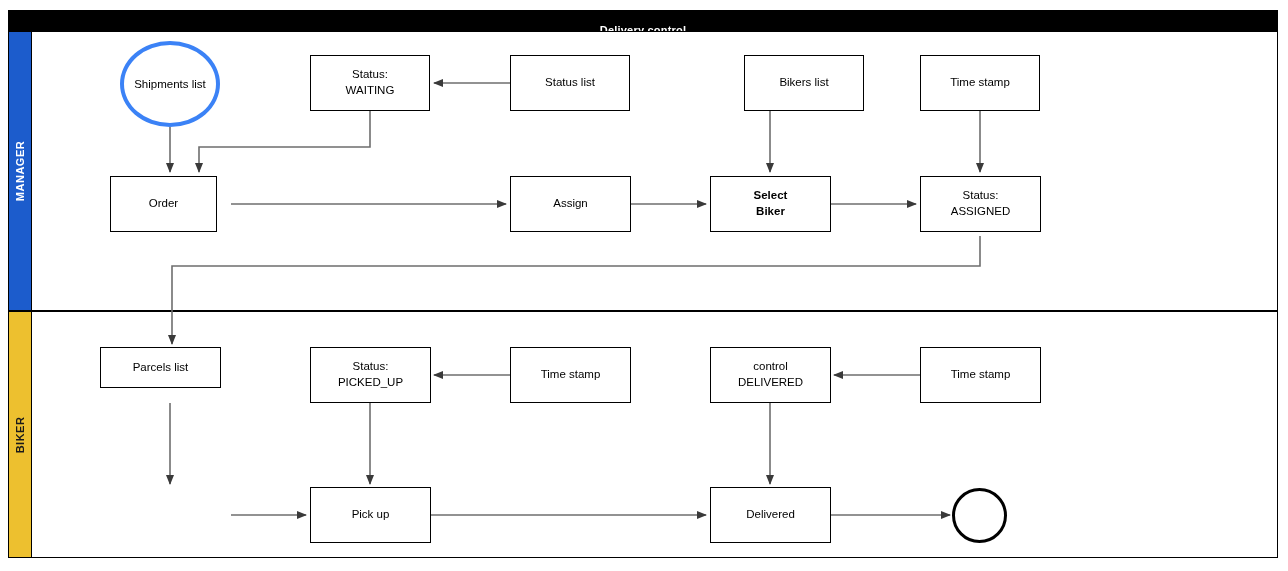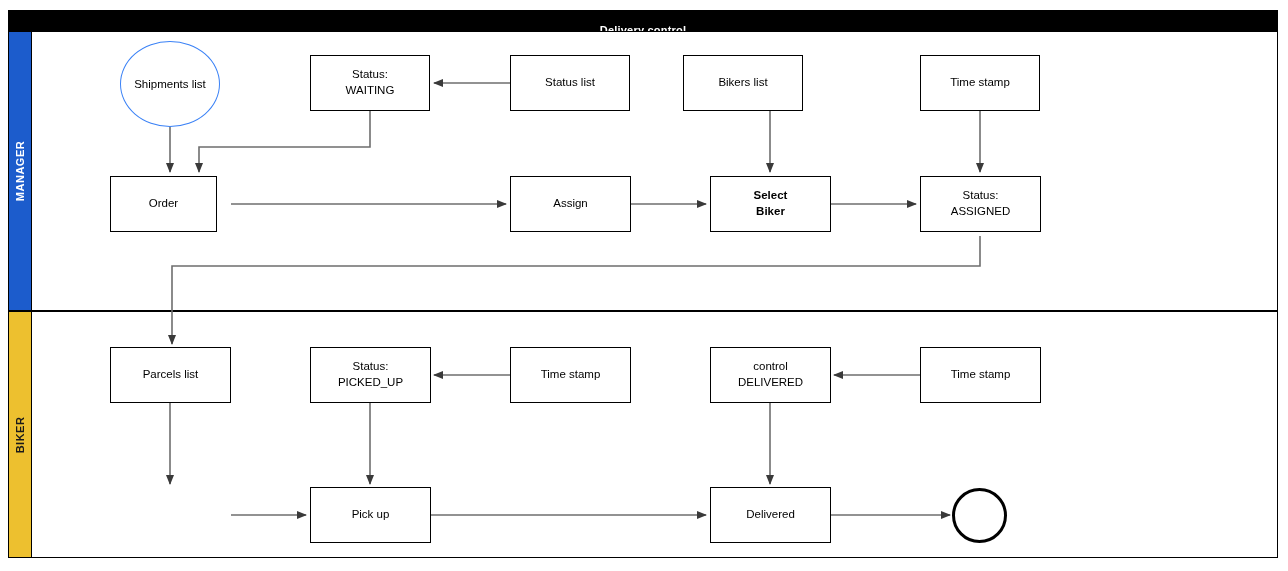--- a/index.html
+++ b/index.html
@@ -86,21 +86,21 @@
     color: #000000;
     line-height: 1.35;
     white-space: pre-line;
     z-index: 3;
   }
 
   .node-circle {
     position: absolute;
     box-sizing: border-box;
     background: #ffffff;
-    border: 1px solid #3b82f6;
+    border: 4px solid #3b82f6;
     border-radius: 50%;
     display: flex;
     align-items: center;
     justify-content: center;
     text-align: center;
     font-size: 11.5px;
     color: #000000;
     z-index: 3;
   }
 
@@ -189,35 +189,35 @@
 
   <div class="node-circle" style="left:120px; top:41px; width:100px; height:86px;">
     <span>Shipments list</span>
   </div>
 
   <div class="node" style="left:310px; top:55px; width:120px; height:56px;">Status:
 WAITING</div>
 
   <div class="node" style="left:510px; top:55px; width:120px; height:56px;">Status list</div>
 
-  <div class="node" style="left:683px; top:55px; width:120px; height:56px;">Bikers list</div>
+  <div class="node" style="left:744px; top:55px; width:120px; height:56px;">Bikers list</div>
 
   <div class="node" style="left:920px; top:55px; width:120px; height:56px;">Time stamp</div>
 
   <div class="node" style="left:110px; top:176px; width:107px; height:56px;">Order</div>
 
   <div class="node" style="left:510px; top:176px; width:121px; height:56px;">Assign</div>
 
   <div class="node" style="left:710px; top:176px; width:121px; height:56px;font-weight:bold;">Select
 Biker</div>
 
   <div class="node" style="left:920px; top:176px; width:121px; height:56px;">Status:
 ASSIGNED</div>
 
-  <div class="node" style="left:110px; top:347px; width:121px; height:56px;text-align:center;">Parcels list</div>
+  <div class="node" style="left:100px; top:347px; width:121px; height:41px;text-align:center;">Parcels list</div>
 
   <div class="node" style="left:310px; top:347px; width:121px; height:56px;">Status:
 PICKED_UP</div>
 
   <div class="node" style="left:510px; top:347px; width:121px; height:56px;">Time stamp</div>
 
   <div class="node" style="left:710px; top:347px; width:121px; height:56px;">control
 DELIVERED</div>
 
   <div class="node" style="left:920px; top:347px; width:121px; height:56px;">Time stamp</div>

